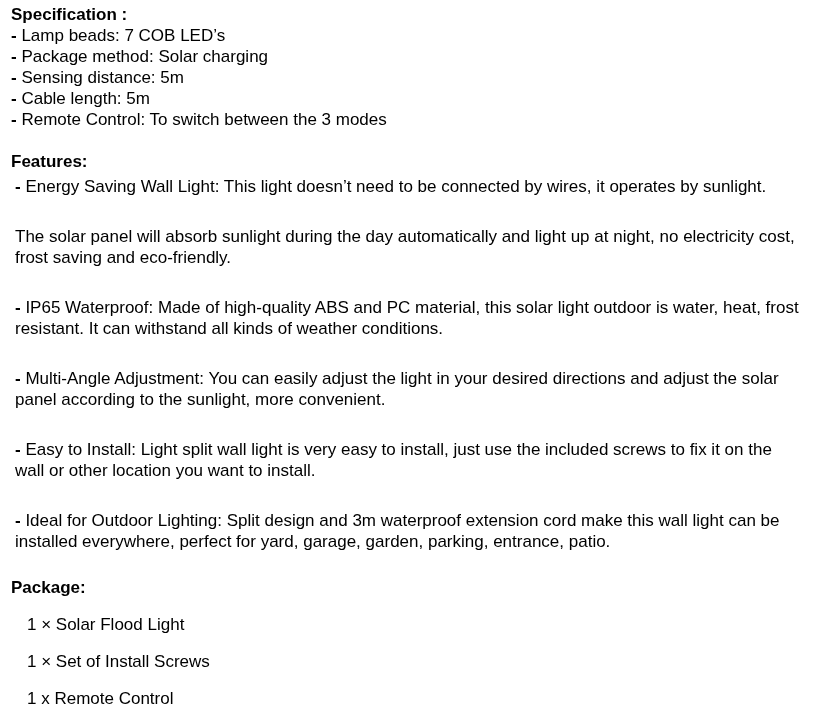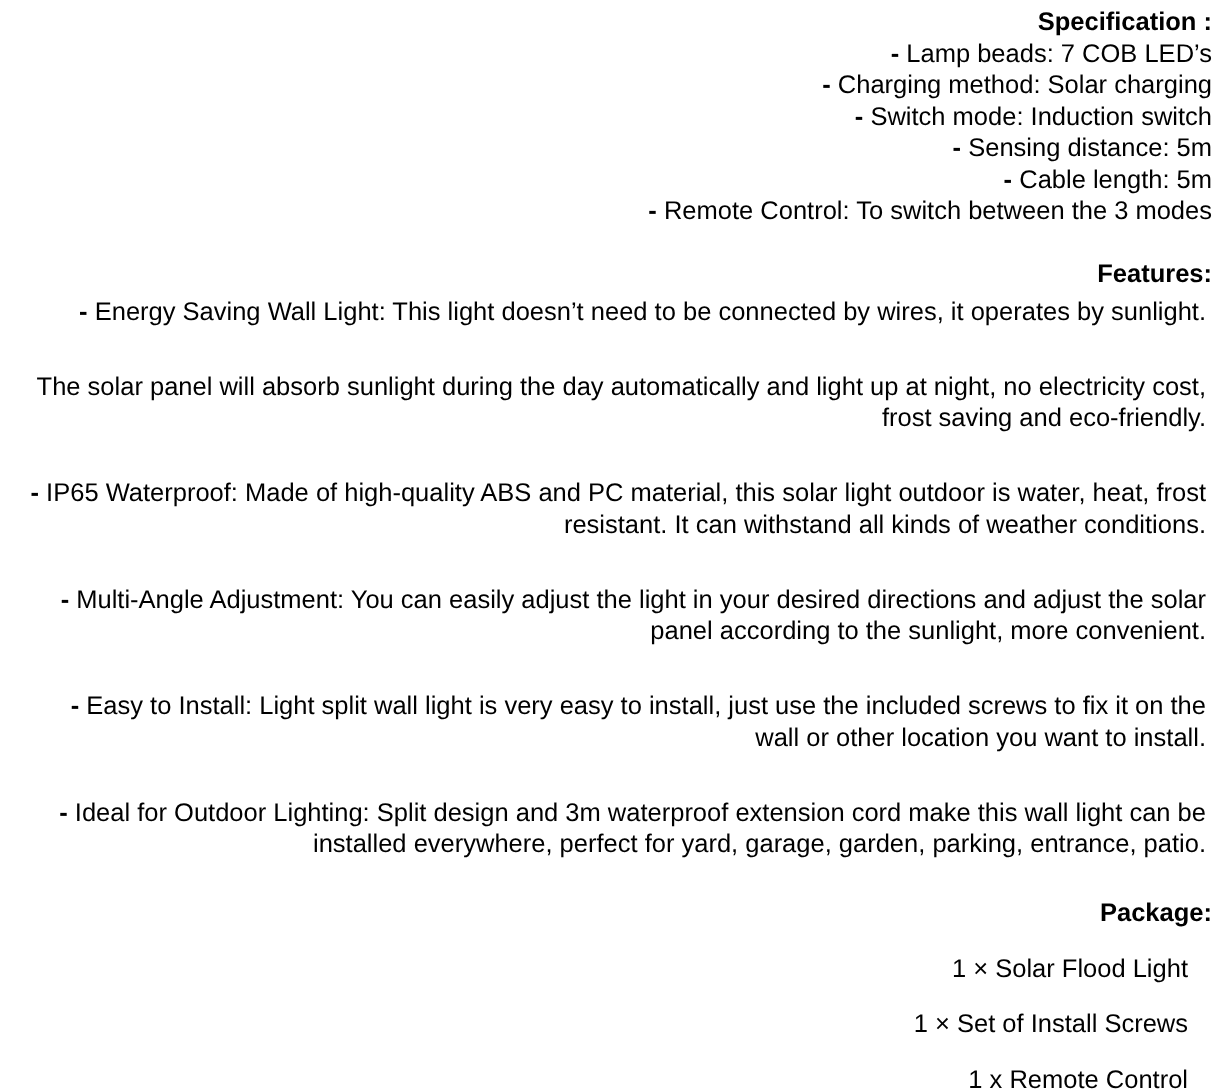--- a/index.html
+++ b/index.html
@@ -17,21 +17,20 @@
     overflow: hidden;
     -webkit-font-smoothing: antialiased;
   }
   .page {
     padding: 4px 11px 0 11px;
     width: 797px;
     box-sizing: content-box;
   }
   .section {
     margin: 0;
-    text-align: right;
   }
   .heading {
     font-weight: bold;
     margin: 0;
     white-space: pre;
   }
   .line {
     margin: 0;
     white-space: pre-wrap;
   }
@@ -52,22 +51,21 @@
 </style>
 </head>
 <body>
 
 <div class="page">
 
   <div class="section">
     <div class="heading">Specification :</div>
 
     <div class="line"><span class="dash">-</span><span> Lamp beads: 7 COB LED’s</span></div>
-    <div class="line"><span class="dash">-</span><span> Charging method: Solar charging</span></div>
-    <div class="line"><span class="dash">-</span><span> Switch mode: Induction switch</span></div>
+    <div class="line"><span class="dash">-</span><span> Package method: Solar charging</span></div>
     <div class="line"><span class="dash">-</span><span> Sensing distance: 5m</span></div>
     <div class="line"><span class="dash">-</span><span> Cable length: 5m</span></div>
     <div class="line"><span class="dash">-</span><span> Remote Control: To switch between the 3 modes</span></div>
   </div>
 
   <div class="spacer"></div>
 
   <div class="section">
     <div class="heading">Features:</div>
 

